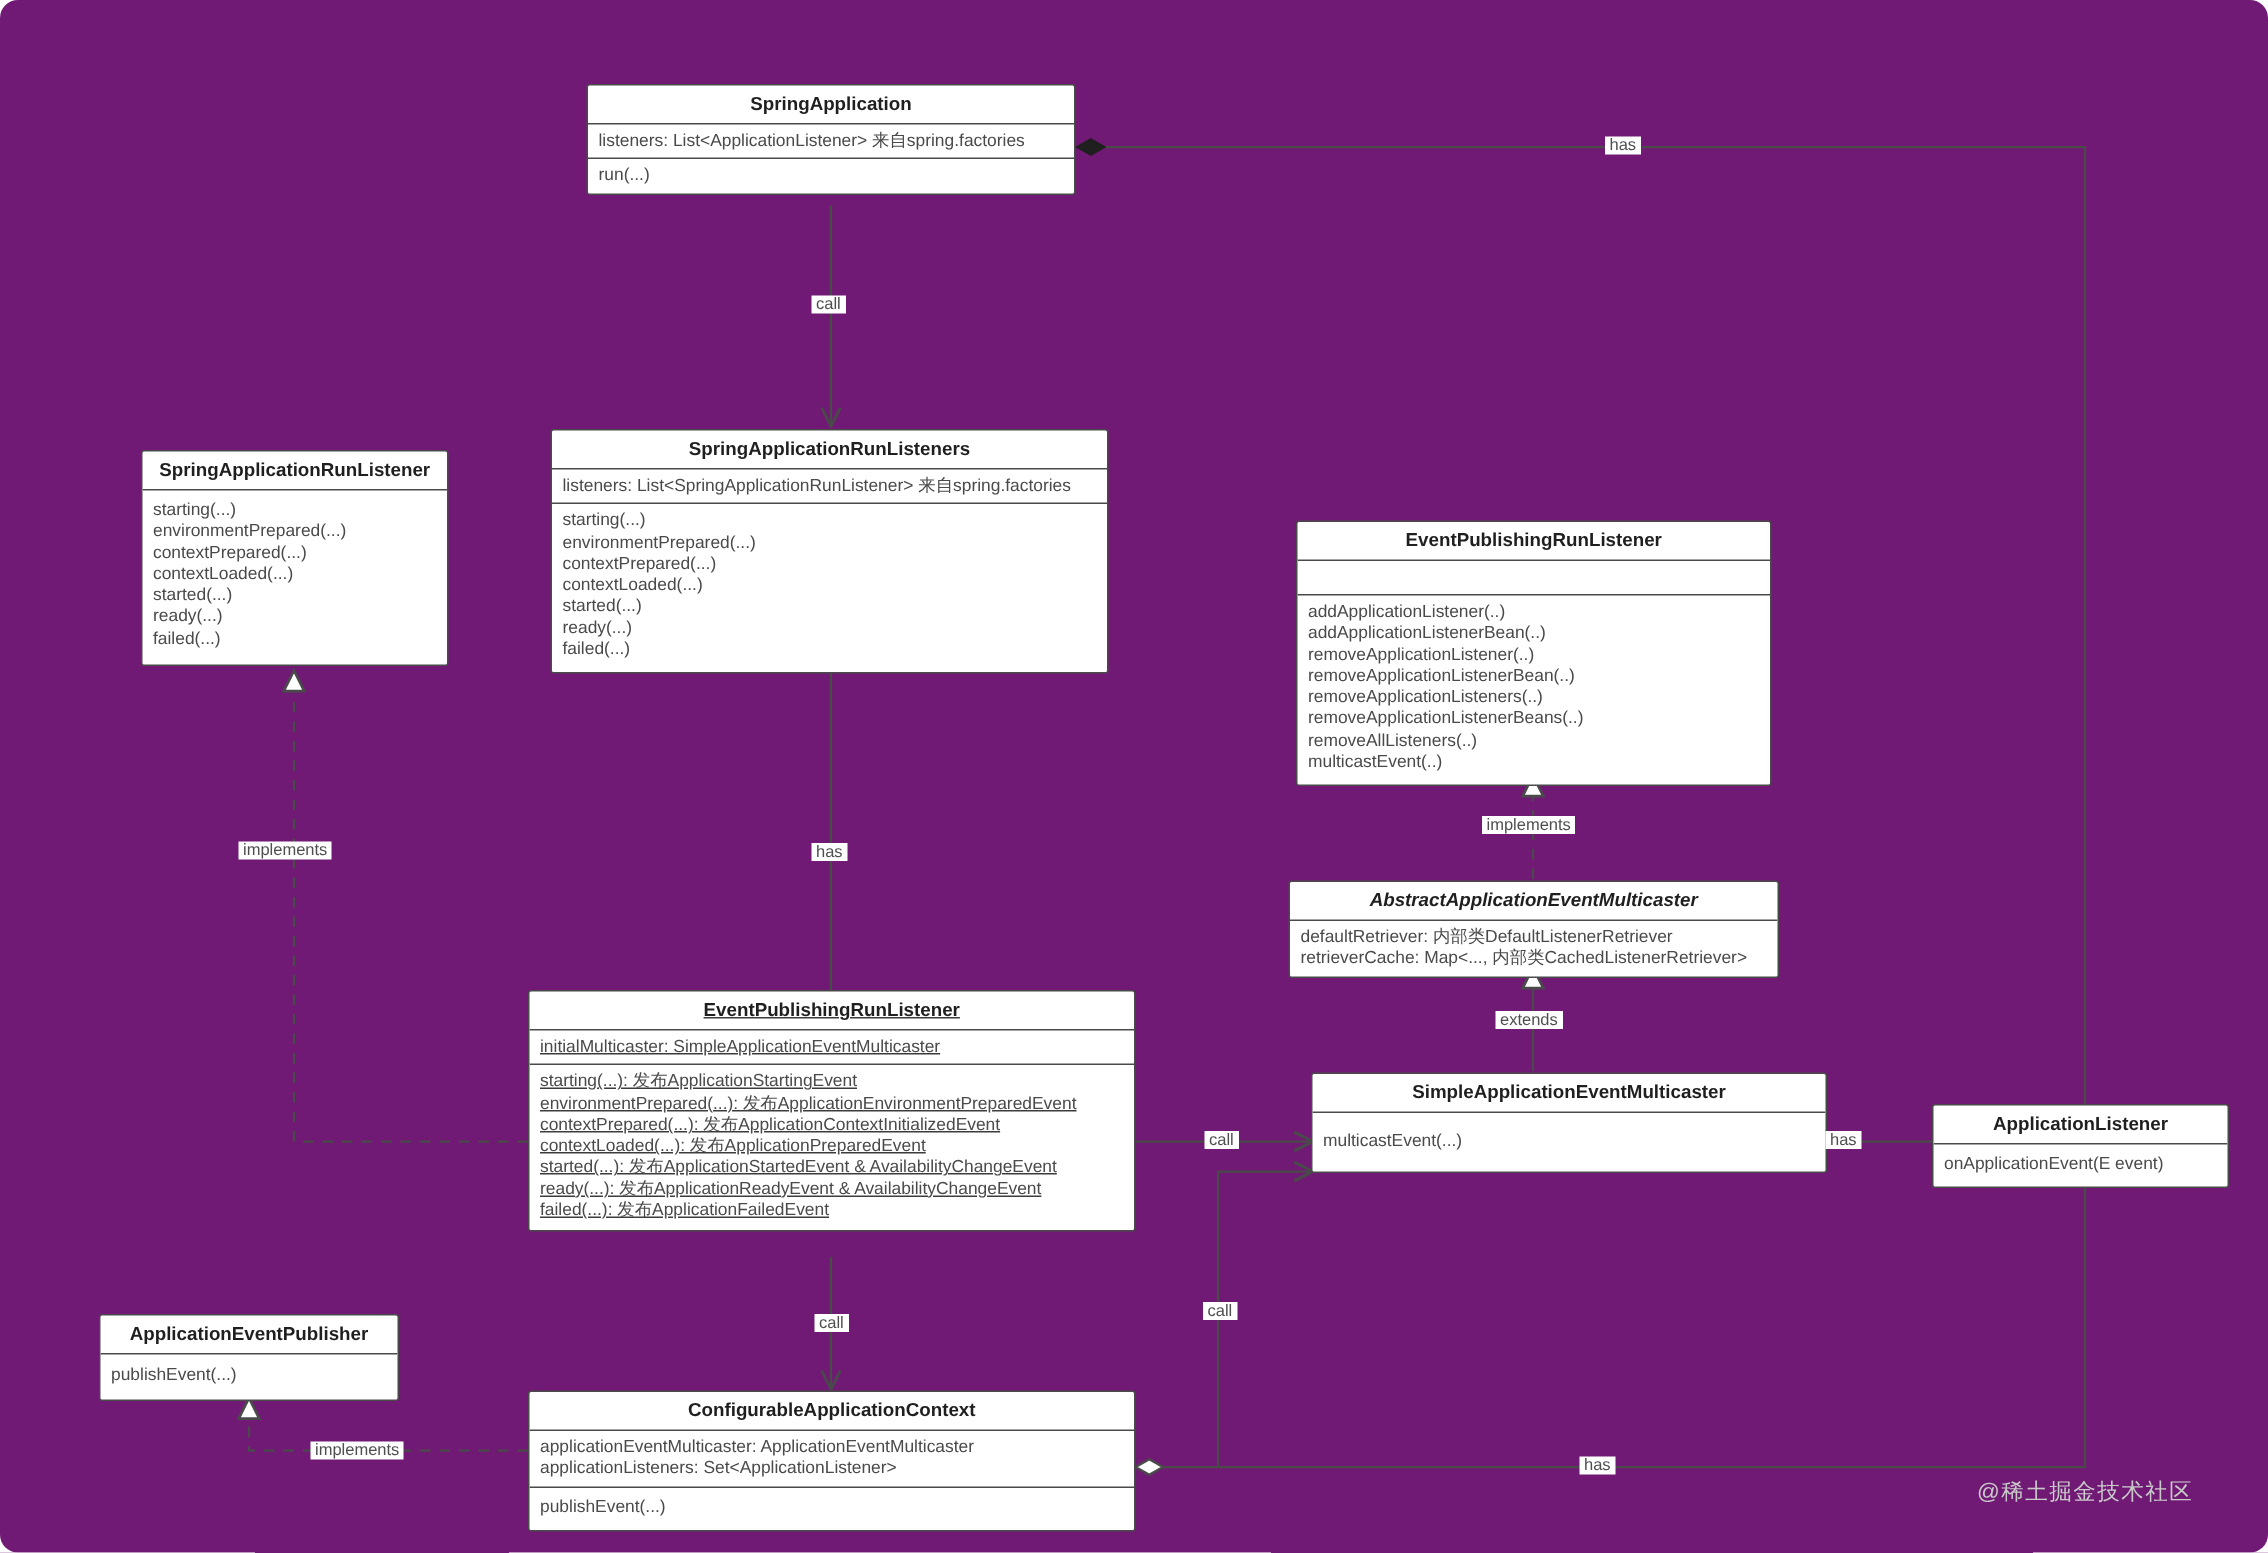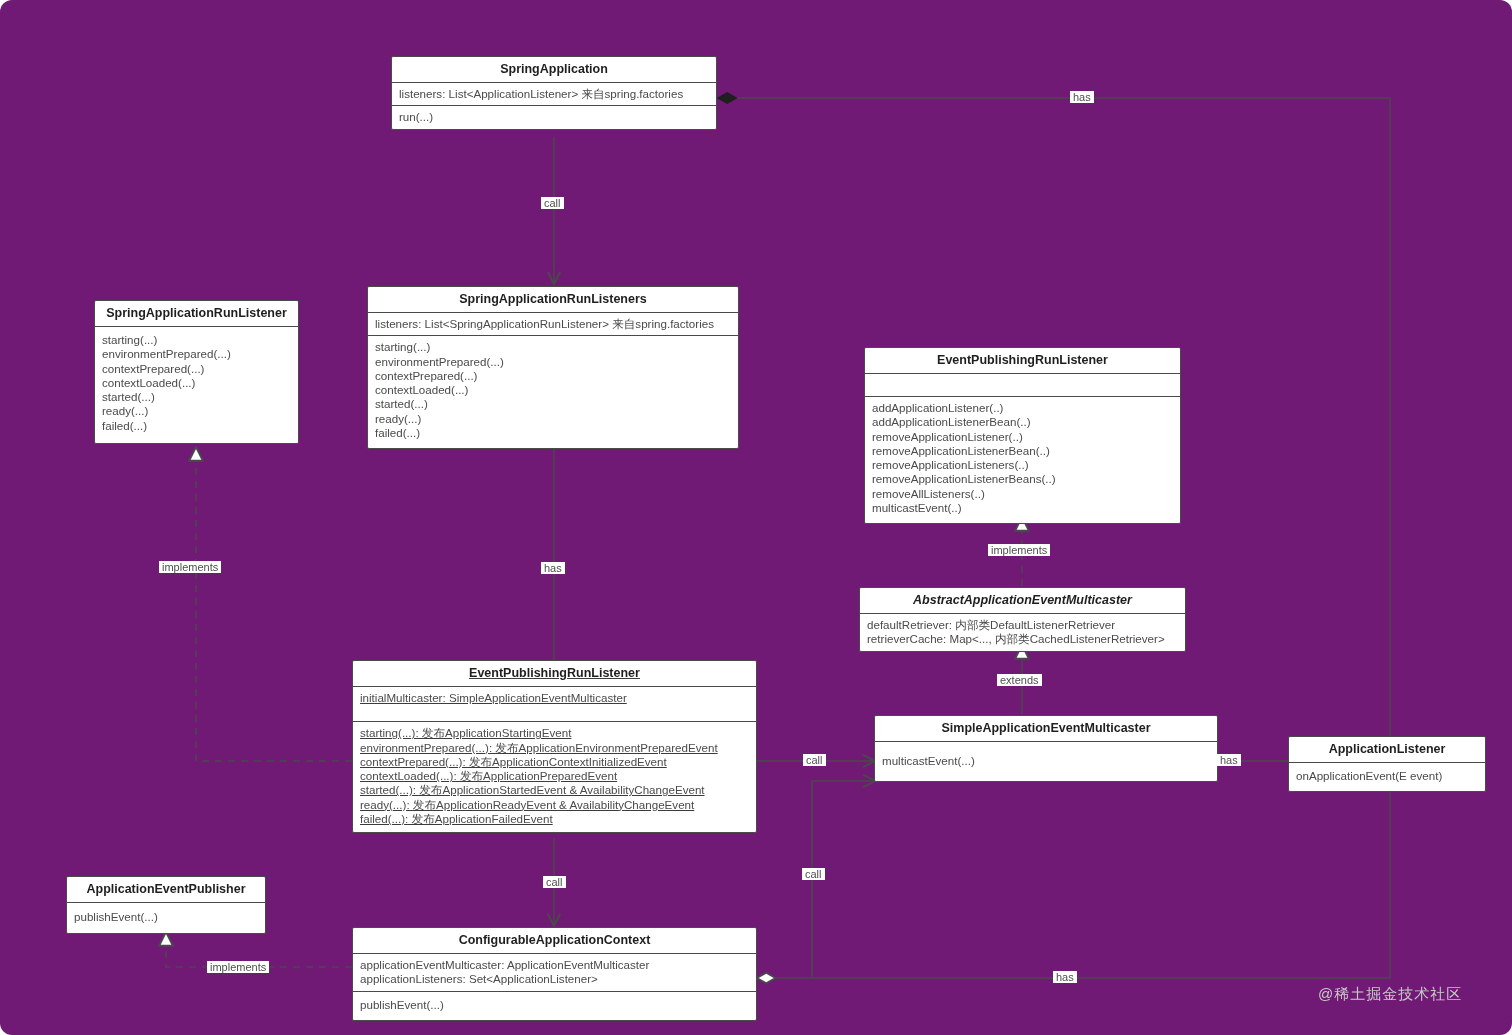--- a/index.html
+++ b/index.html
@@ -206,21 +206,21 @@
     <div class="uml-compartment" style="padding-top:12px;">
       <div class="row">multicastEvent(...)</div>
     </div>
   </div>
 
   <div class="uml-box" style="left:352px; top:660px; width:405px;text-decoration:underline;">
     <div class="uml-title">EventPublishingRunListener</div>
     <div class="uml-compartment">
       <div class="row">initialMulticaster: SimpleApplicationEventMulticaster</div>
     </div>
-    <div class="uml-compartment sep" style="padding-bottom:6px;margin-top:12px;">
+    <div class="uml-compartment sep" style="padding-bottom:6px;">
       <div class="row">starting(...): 发布ApplicationStartingEvent</div>
       <div class="row">environmentPrepared(...): 发布ApplicationEnvironmentPreparedEvent</div>
       <div class="row">contextPrepared(...): 发布ApplicationContextInitializedEvent</div>
       <div class="row">contextLoaded(...): 发布ApplicationPreparedEvent</div>
       <div class="row">started(...): 发布ApplicationStartedEvent &amp; AvailabilityChangeEvent</div>
       <div class="row">ready(...): 发布ApplicationReadyEvent &amp; AvailabilityChangeEvent</div>
       <div class="row">failed(...): 发布ApplicationFailedEvent</div>
     </div>
   </div>
 

